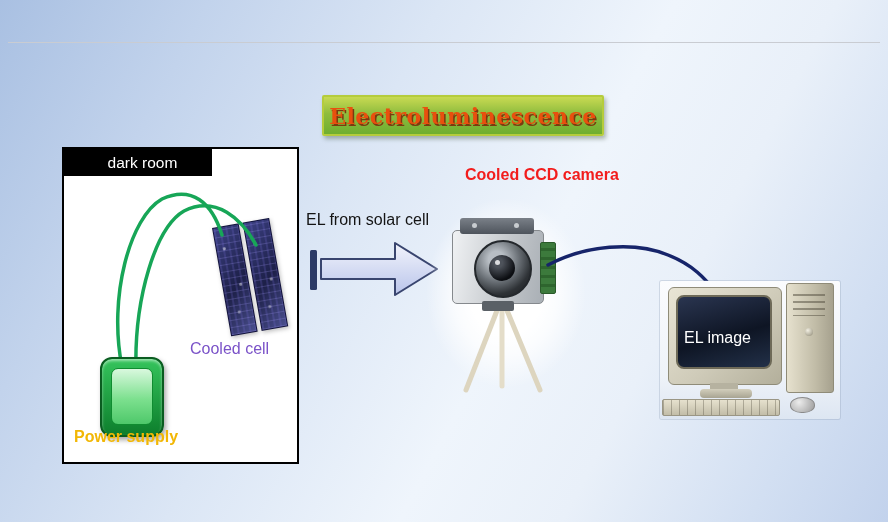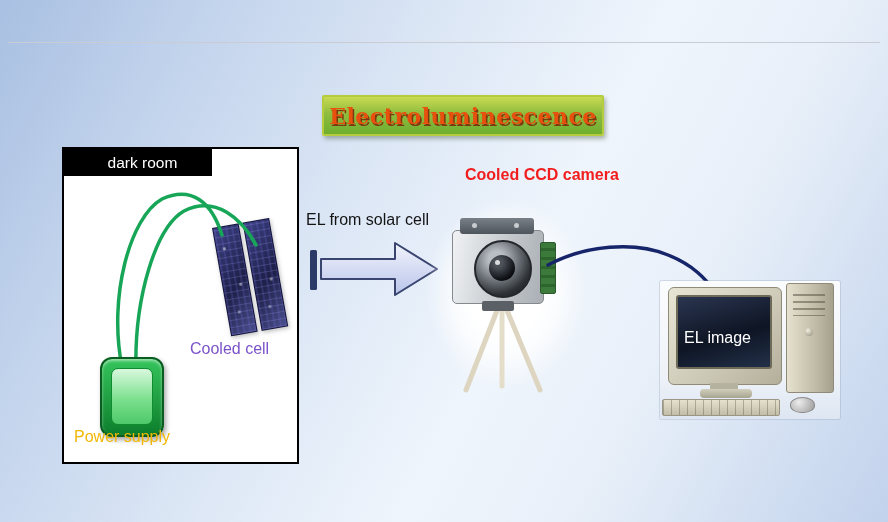--- a/index.html
+++ b/index.html
@@ -49,21 +49,21 @@
       linear-gradient(135deg,#3c4184 0%,#1d2048 55%,#4a4f8e 100%);
   }
   .solar-cell-label{left:190px;top:340px;font-size:16px;color:#7a52c8;}
 
   
   .power-supply{left:100px;top:357px;width:60px;height:76px;border-radius:12px;
     background:linear-gradient(180deg,#35c45c,#0d7e2c);border:2px solid #0a5c20;
     box-shadow:2px 3px 5px rgba(0,0,0,0.35), inset 0 2px 3px rgba(255,255,255,0.5);}
   .power-supply-screen{position:absolute;left:9px;top:9px;right:9px;bottom:10px;border-radius:7px;
     background:linear-gradient(180deg,#d9f8de 0%,#7ce08e 55%,#4ec86a 100%);border:1px solid #0f8c30;}
-  .power-supply-label{left:74px;top:428px;font-size:16px;color:#f2b705;font-weight:400;}
+  .power-supply-label{left:74px;top:428px;font-size:16px;color:#f2b705;font-weight:700;}
 
   
   .el-label{left:306px;top:211px;font-size:16px;color:#141414;}
   .el-arrow{left:303px;top:233px;}
 
   
   .camera-label{left:443px;top:166px;font-size:16px;color:#f21d1d;font-weight:600;margin-left:22px;}
   .camera-glow{left:426px;top:198px;width:160px;height:190px;
     background:radial-gradient(closest-side,#ffffff 45%,rgba(255,255,255,0.75) 65%,rgba(255,255,255,0) 100%);}
   .camera{left:450px;top:216px;width:108px;height:98px;}
@@ -84,21 +84,21 @@
 
   
   .cable{left:540px;top:233px;}
 
   
   .computer{left:660px;top:281px;width:180px;height:138px;border-radius:2px;
     background:linear-gradient(180deg,#fbfcfe 0%,#eef2f8 70%,#dde6f2 100%);
     box-shadow:0 0 0 1px rgba(140,155,180,0.3);}
   .monitor{position:absolute;left:8px;top:6px;width:112px;height:96px;border-radius:6px;
     border:1px solid #8f8b78;background:linear-gradient(135deg,#e9e5d5 0%,#cfcbb9 55%,#b3af9b 100%);}
-  .screen{position:absolute;left:7px;top:7px;width:92px;height:70px;border-radius:3px;
+  .screen{position:absolute;left:7px;top:7px;width:92px;height:70px;border-radius:8px;
     border:2px solid #6e6a58;
     background:linear-gradient(165deg,#2a3550 0%,#0e1524 55%,#223048 100%);}
   .el-image-label{position:absolute;left:6px;top:32px;color:#ffffff;font-size:16px;}
   .monitor-neck{position:absolute;left:50px;top:102px;width:28px;height:7px;background:#b6b2a0;}
   .monitor-base{position:absolute;left:40px;top:108px;width:52px;height:9px;border-radius:4px;
     background:linear-gradient(#d2cebc,#a8a492);}
   .tower{position:absolute;left:126px;top:2px;width:46px;height:108px;border-radius:3px;border:1px solid #8f8b78;
     background:linear-gradient(90deg,#e6e1ce 0%,#c2bda8 60%,#a6a18e 100%);}
   .tower-slots{position:absolute;left:6px;top:10px;width:32px;height:22px;
     background:repeating-linear-gradient(180deg,rgba(90,85,70,0.55) 0 2px,transparent 2px 7px);}

